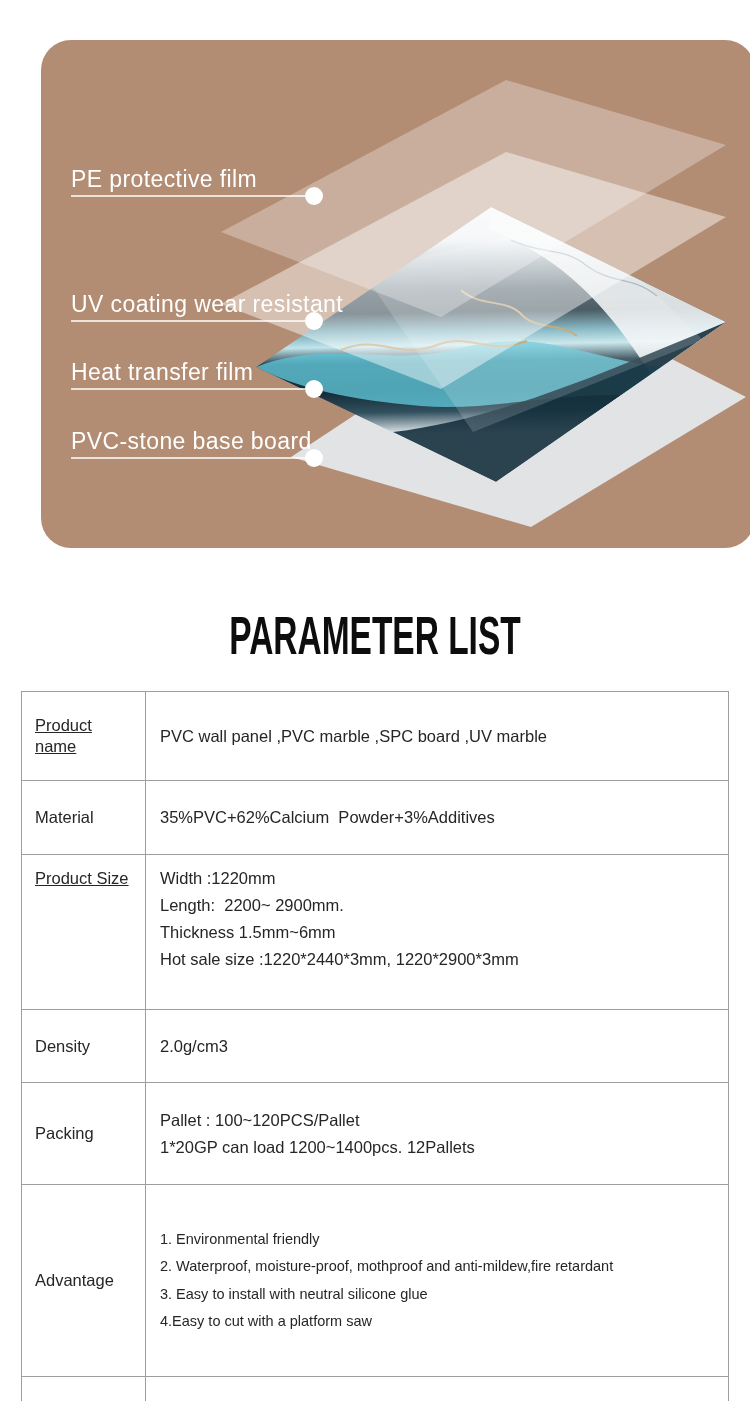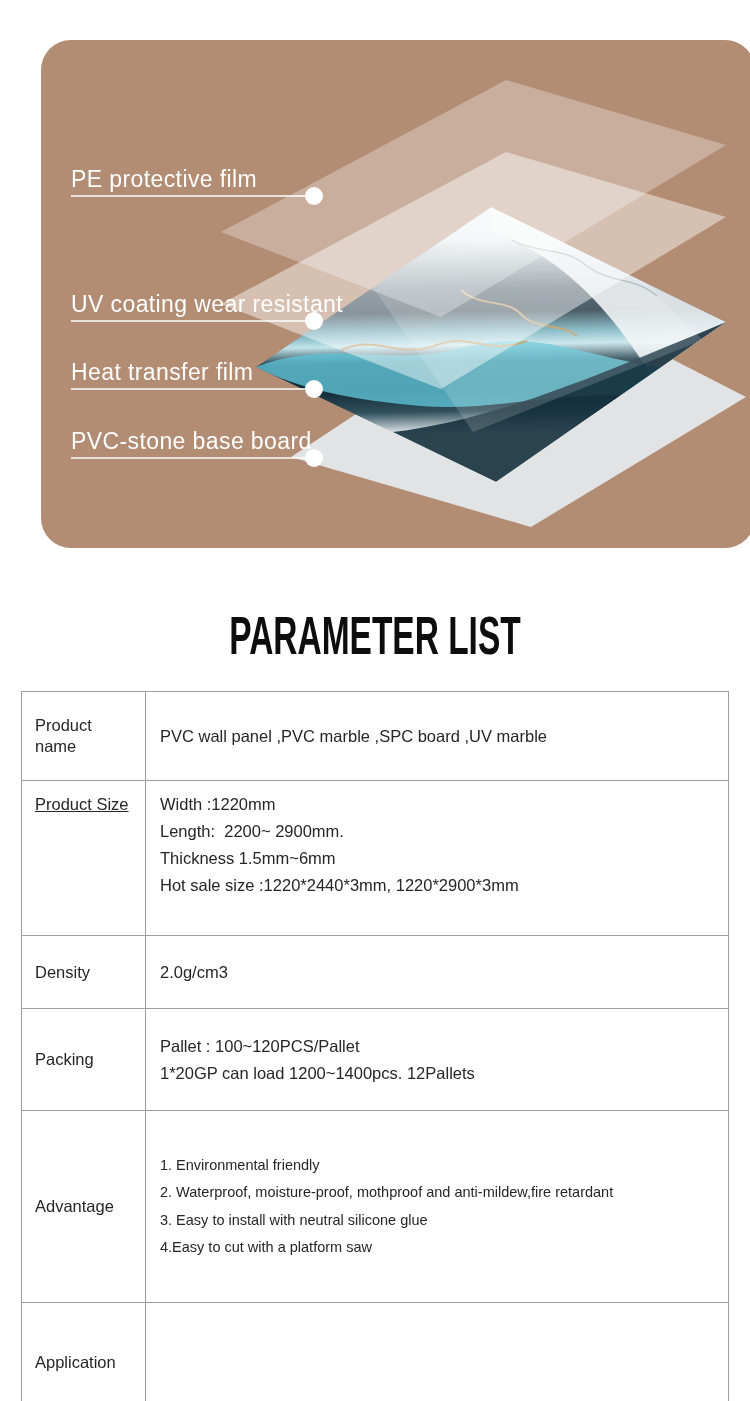--- a/index.html
+++ b/index.html
@@ -12,21 +12,21 @@
 
   
   .page-title{position:absolute;left:0;top:604px;width:750px;height:62px;line-height:62px;text-align:center;}
   .page-title span{display:inline-block;font-size:54px;font-weight:700;color:#0d0d0d;letter-spacing:0;transform:scaleX(.62);transform-origin:center;white-space:nowrap;}
 
   
   table.param-table{position:absolute;left:21px;top:691px;width:708px;border-collapse:collapse;table-layout:fixed;}
   .param-table td{border:1px solid #9e9e9e;vertical-align:middle;font-size:16.5px;color:#262626;}
   .param-table td.lbl{width:124px;padding:0 6px 0 13px;}
   .param-table td.val{padding:8px 14px 8px 14px;}
-  .lbl-narrow{display:inline-block;width:72px;line-height:21px;}
+  .lbl-narrow{display:inline-block;width:72px;line-height:21px;text-decoration:underline;}
   .v-line{white-space:pre-wrap;line-height:27px;}
   .row-size td{vertical-align:top;}
   .row-size td.lbl{padding-top:14px;text-decoration:underline;}
   .row-size td.val{padding-top:10px;}
   .row-adv .v-line{font-size:14.5px;line-height:27.5px;}
   tr.r1 td{height:72px;} tr.r2 td{height:57px;} tr.r3 td{height:136px;}
   tr.r4 td{height:56px;} tr.r5 td{height:85px;} tr.r6 td{height:175px;} tr.r7 td{height:102px;}
 </style>
 </head>
 <body>
@@ -104,20 +104,26 @@
       <col style="width:124px">
       <col>
     </colgroup>
   <tbody>
     <tr class="r1">
       <td class="lbl"><span class="lbl-narrow">Product name</span></td>
       <td class="val">
         <div class="v-line">PVC wall panel ,PVC marble ,SPC board ,UV marble</div>
       </td>
     </tr>
+    <tr class="r2">
+      <td class="lbl">Material</td>
+      <td class="val">
+        <div class="v-line">35%PVC+62%Calcium  Powder+3%Additives</div>
+      </td>
+    </tr>
     <tr class="r3 row-size">
       <td class="lbl">Product Size</td>
       <td class="val">
         <div class="v-line">Width :1220mm</div>
         <div class="v-line">Length:  2200~ 2900mm.</div>
         <div class="v-line">Thickness 1.5mm~6mm</div>
         <div class="v-line">Hot sale size :1220*2440*3mm, 1220*2900*3mm</div>
       </td>
     </tr>
     <tr class="r4">

